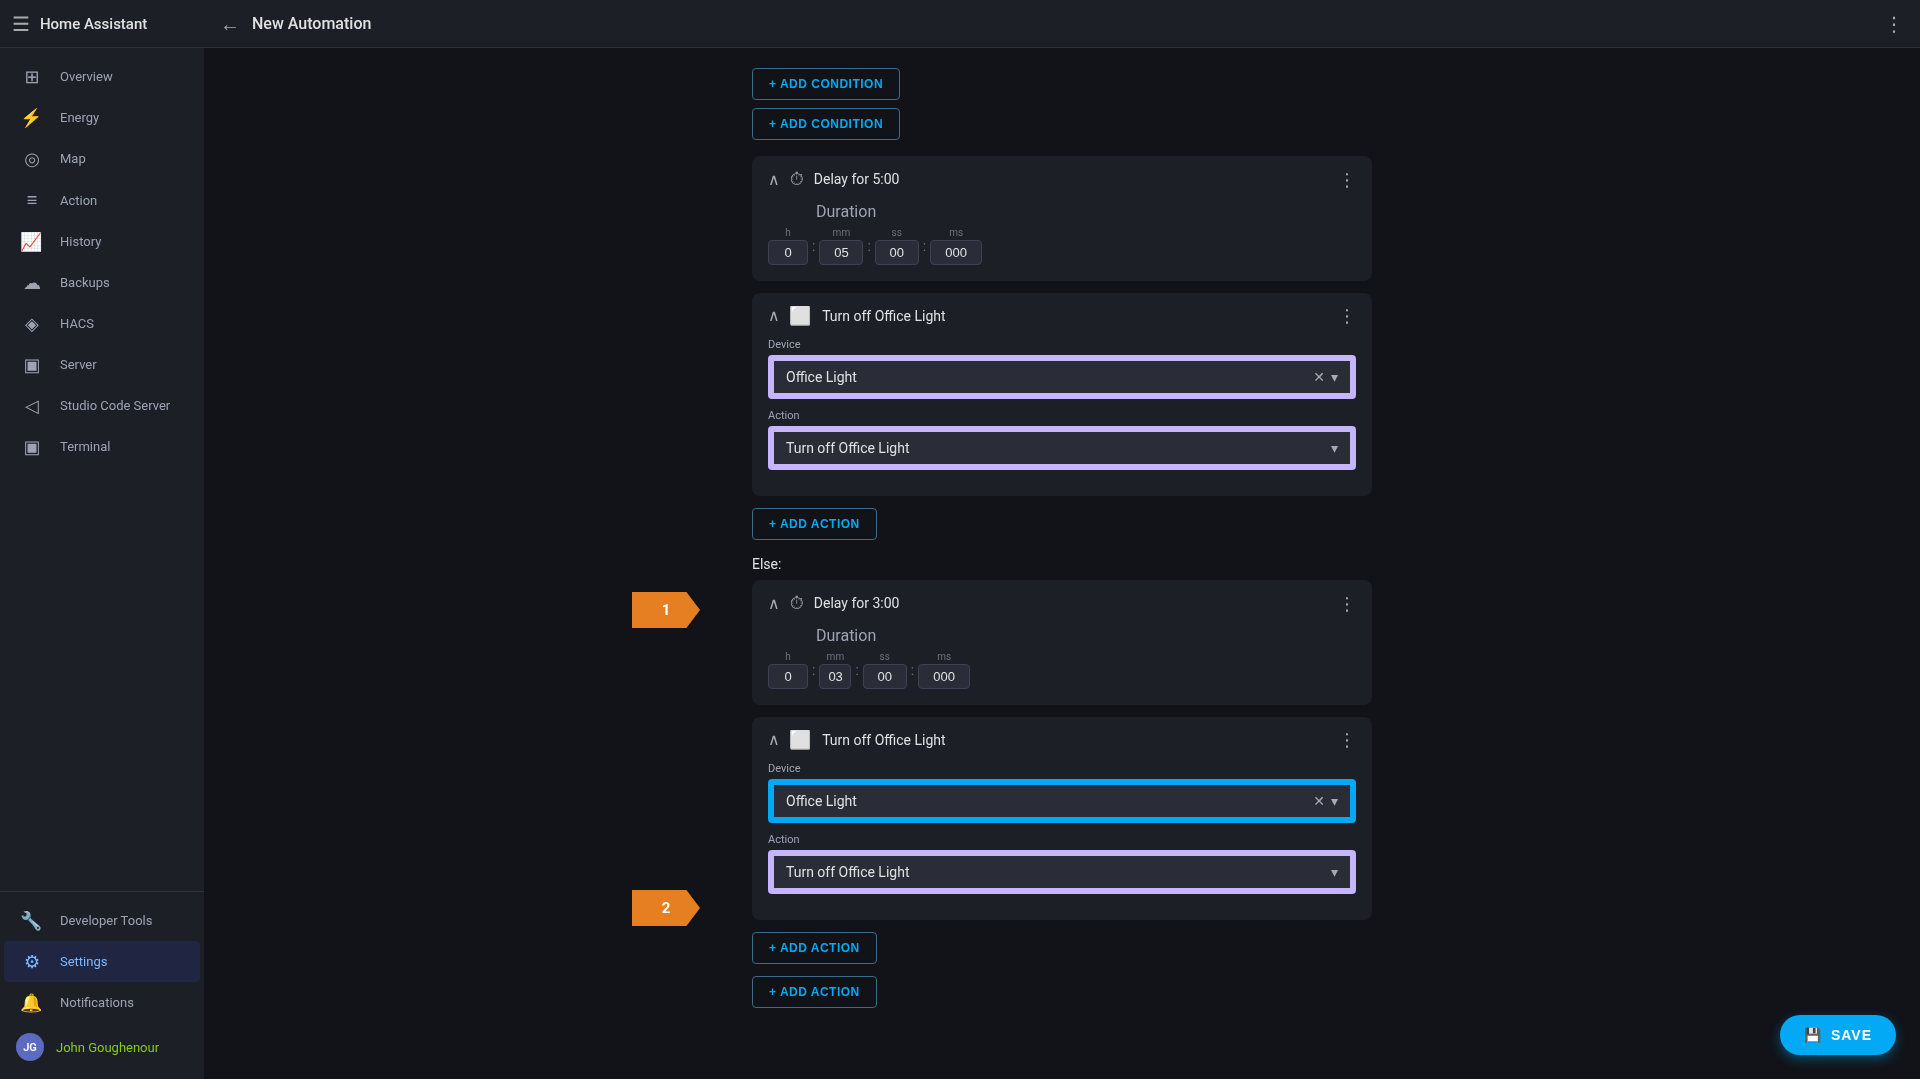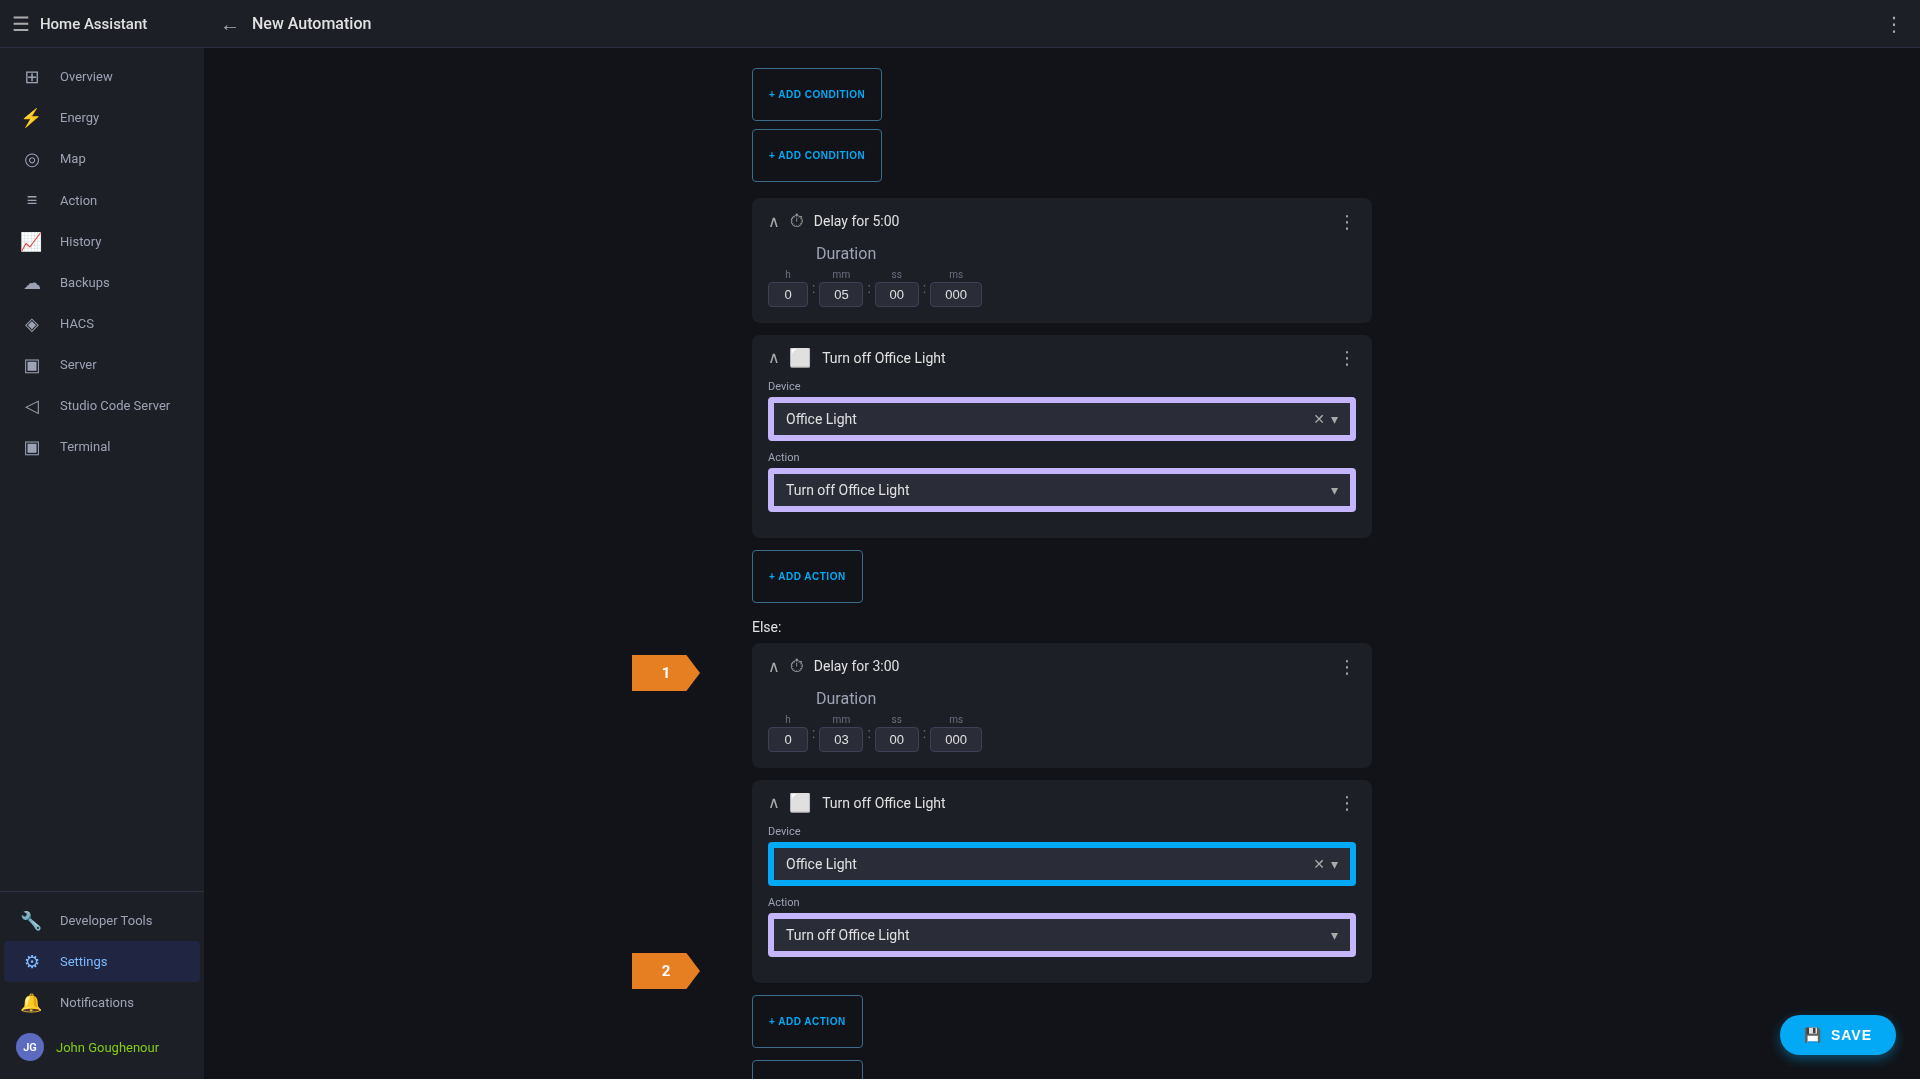--- a/index.html
+++ b/index.html
@@ -183,26 +183,26 @@
     .section-label {
       font-size: 14px;
       color: #e1e1e1;
       margin: 16px 0 8px 0;
     }
 
     .add-condition-btn, .add-action-btn {
       display: inline-flex;
       align-items: center;
       gap: 6px;
-      padding: 20px 16px;
+      padding: 8px 16px;
       border: 1px solid #3d6b8a;
       border-radius: 4px;
       background: transparent;
       color: #03a9f4;
-      font-size: 10px;
+      font-size: 12px;
       font-weight: 600;
       cursor: pointer;
       letter-spacing: 0.5px;
       text-transform: uppercase;
     }
 
     .save-fab {
       position: fixed;
       bottom: 24px;
       right: 24px;
@@ -413,21 +413,21 @@
             <div class="panel-body">
               <div class="duration-label">Duration</div>
               <div class="duration-fields">
                 <div class="duration-field-container">
                   <span class="duration-field-label">h</span>
                   <input class="duration-field" value="0" style="width: 40px;">
                 </div>
                 <span class="duration-sep">:</span>
                 <div class="duration-field-container">
                   <span class="duration-field-label">mm</span>
-                  <input class="duration-field" value="03" style="width: 44px;">
+                  <input class="duration-field" value="03" style="width: 32px;">
                 </div>
                 <span class="duration-sep">:</span>
                 <div class="duration-field-container">
                   <span class="duration-field-label">ss</span>
                   <input class="duration-field" value="00" style="width: 44px;">
                 </div>
                 <span class="duration-sep">:</span>
                 <div class="duration-field-container">
                   <span class="duration-field-label">ms</span>
                   <input class="duration-field" value="000" style="width: 52px;">

